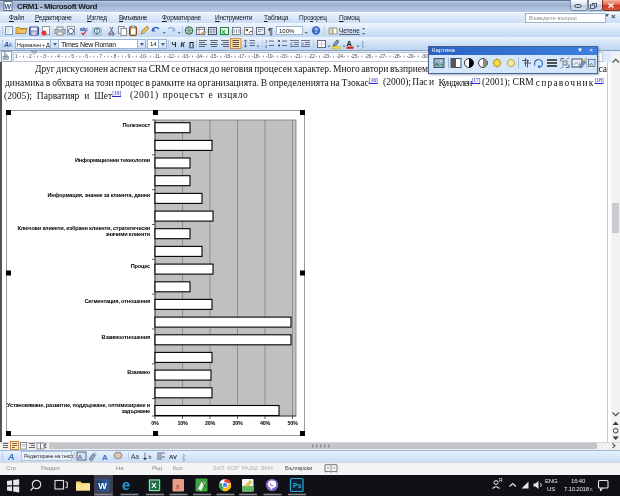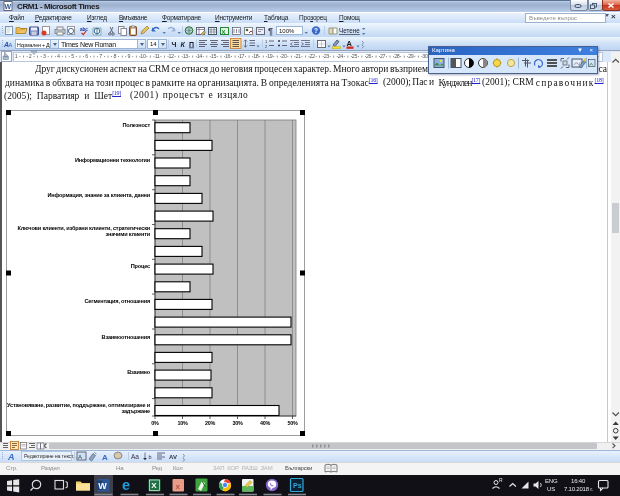--- a/index.html
+++ b/index.html
@@ -50,21 +50,21 @@
   .tray{position:absolute;color:#e8e8ea;font-size:6px;letter-spacing:-0.2px;}
 </style></head>
 <body>
 <div id="screen">
 
   <div class="abs" id="titlebar"></div>
   <svg class="abs" id="wicon" style="left:3px;top:1px" width="10" height="10">
     <rect x="1" y="0.5" width="8" height="9" fill="#fff" stroke="#667"></rect>
     <text x="1.5" y="8" font-size="7" font-weight="bold" fill="#2b5694">W</text>
   </svg>
-  <div class="abs" id="title-text">CRM1 - Microsoft Times</div>
+  <div class="abs" id="title-text">CRM1 - Microsoft Word</div>
   <div class="abs capbtn" style="left:570px;width:16px;"></div>
   <div class="abs capbtn" style="left:588px;width:13px;"></div>
   <div class="abs capbtn" id="btn-close"></div>
   <svg class="abs" style="left:568px;top:0" width="52" height="12">
     <rect x="7" y="4.5" width="6" height="3" rx="1.5" fill="none" stroke="#41506a" stroke-width="1"></rect>
     <rect x="24.5" y="3.5" width="4" height="3.5" fill="none" stroke="#41506a" stroke-width="0.9"></rect>
     <rect x="22.5" y="5" width="4" height="3.5" fill="#d4deec" stroke="#41506a" stroke-width="0.9"></rect>
     <path d="M40.5 3.5 l5 4 M45.5 3.5 l-5 4" stroke="#fff" stroke-width="1.6"></path>
   </svg>
 

